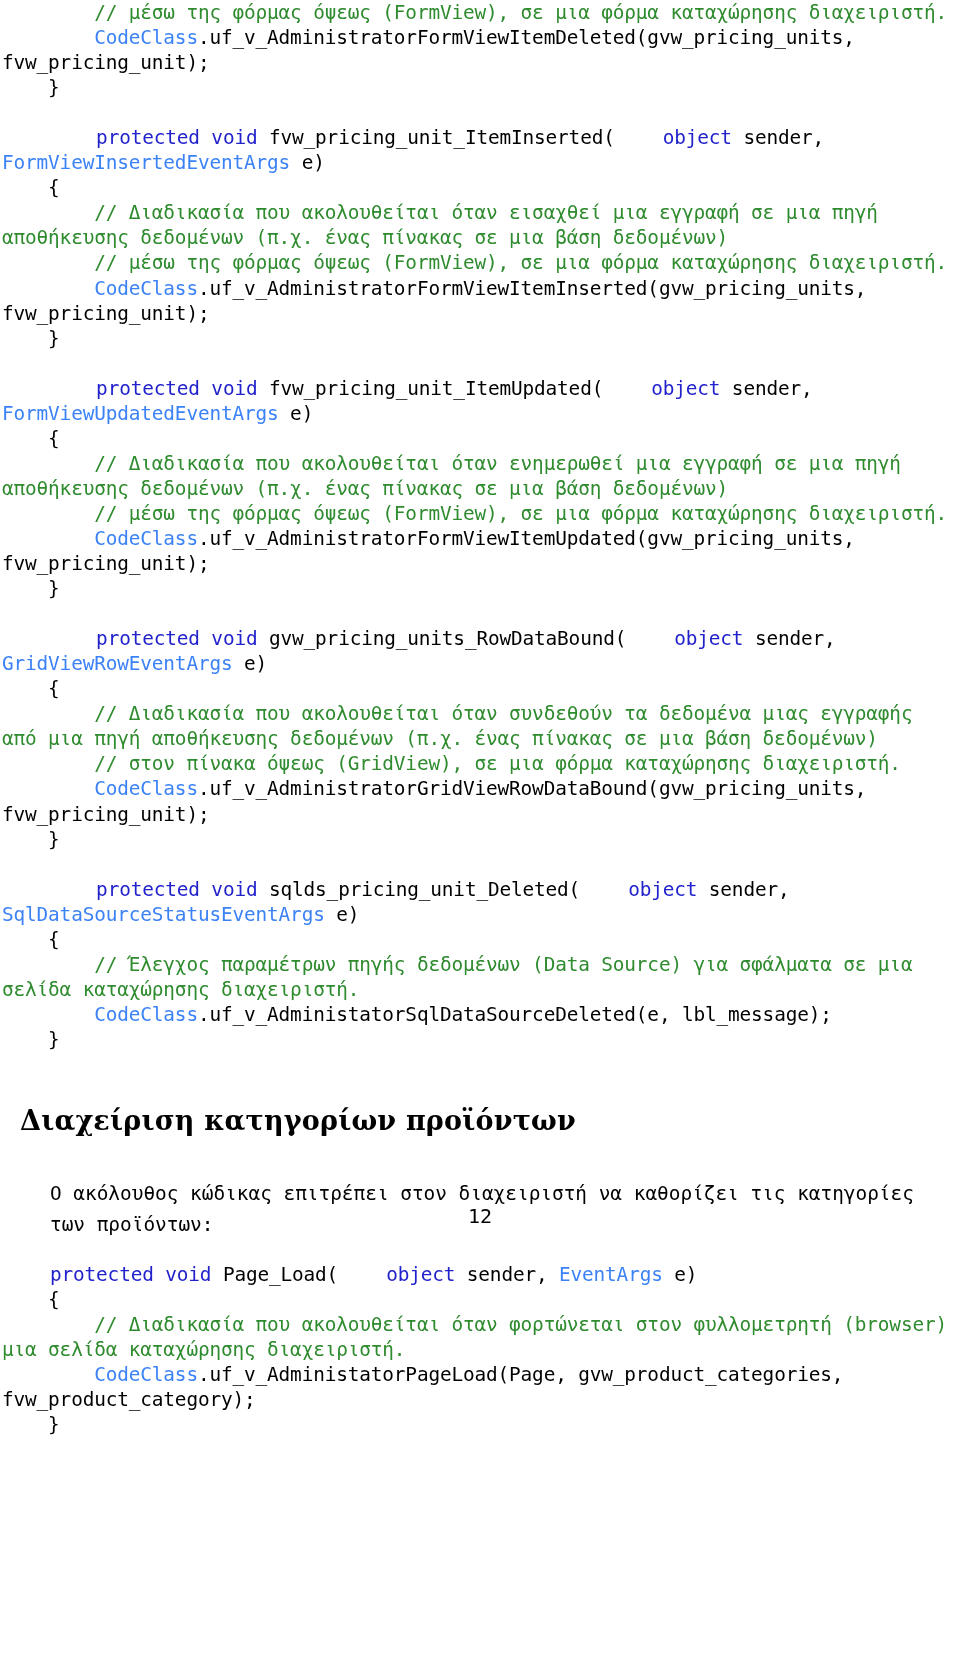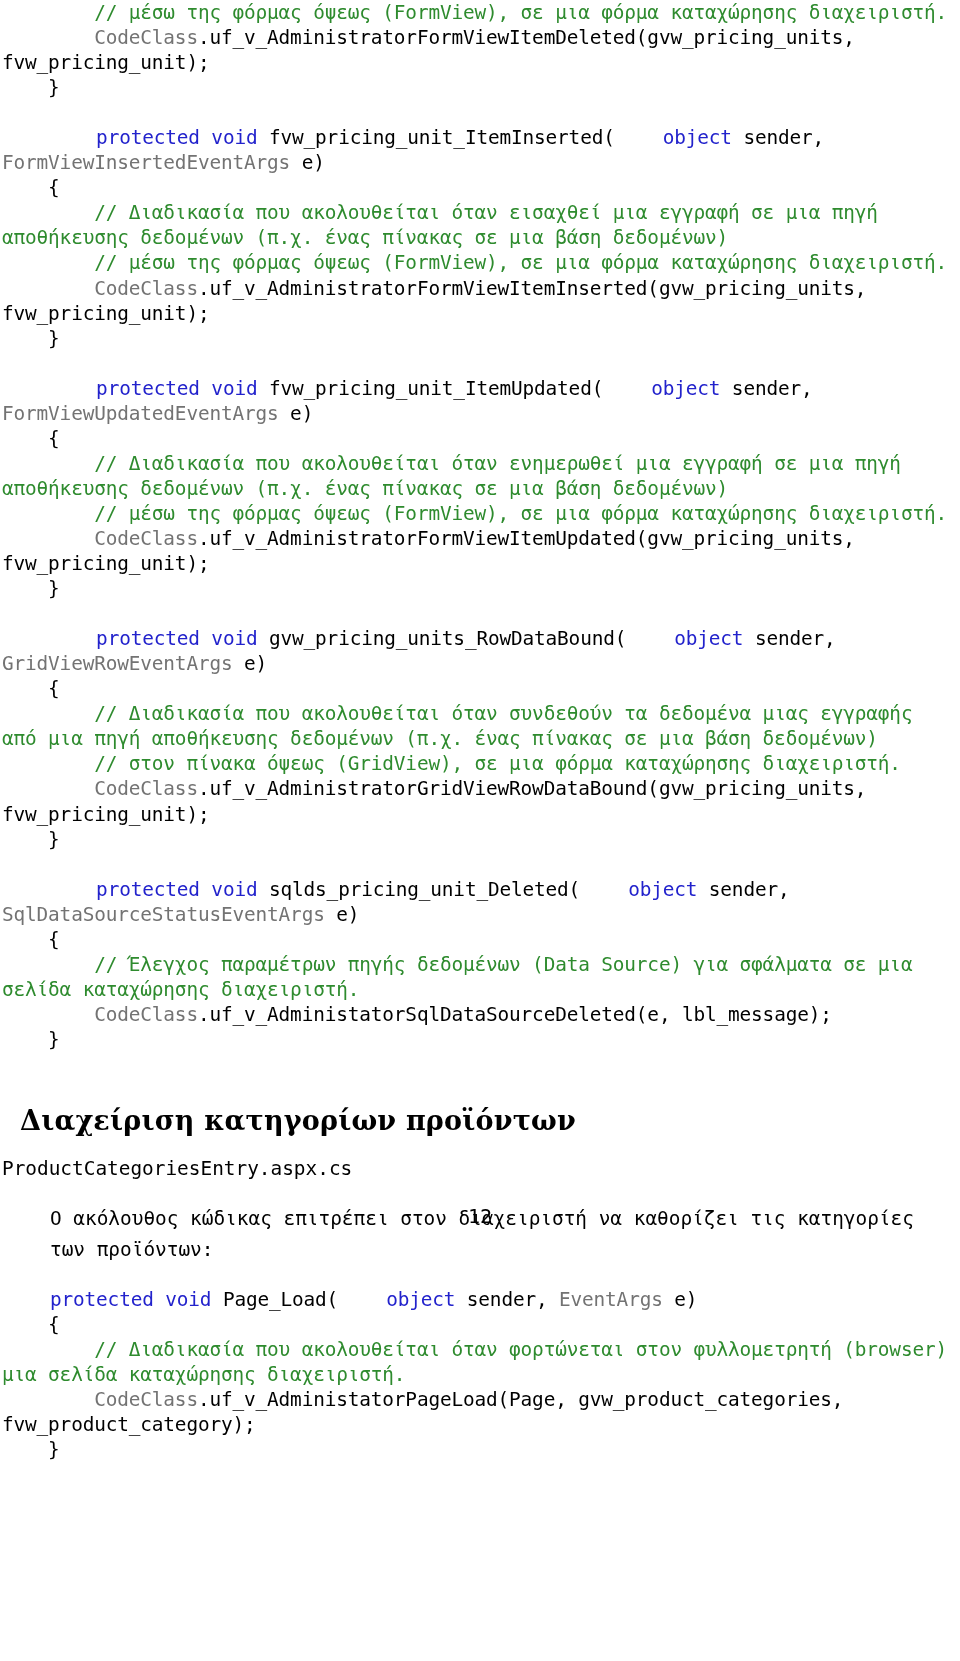--- a/index.html
+++ b/index.html
@@ -33,21 +33,21 @@
   .line {
     font-family: "DejaVu Sans Mono", monospace;
     font-size: 19.4px;
     line-height: 25.05px;
     white-space: pre-wrap;
     word-break: break-word;
     min-height: 25.05px;
   }
   .cmt  { color: #2E8B2E; }
   .kw   { color: #2222CC; margin-left: 48px; }
-  .typ  { color: #737373; }
+  .typ  { color: #3b82f6; }
   .pln  { color: #000000; }
   .blank { min-height: 25.05px; }
 
   h2.section-heading {
     font-family: "DejaVu Serif", serif;
     font-weight: bold;
     font-size: 27px;
     line-height: 34px;
     color: #000000;
     margin: 18px;
@@ -91,21 +91,20 @@
 
 <div id="page">
   <div class="content">
 
     <div class="codeblock" id="cb1"><div class="line"><span class="cmt">        // μέσω της φόρμας όψεως (FormView), σε μια φόρμα καταχώρησης διαχειριστή.</span></div><div class="line"><span class="typ">        CodeClass</span><span class="pln">.uf_v_AdministratorFormViewItemDeleted(gvw_pricing_units, fvw_pricing_unit);</span></div><div class="line"><span class="pln">    }</span></div><div class="line blank">&nbsp;</div><div class="line"><span class="kw">    protected void </span><span class="pln">fvw_pricing_unit_ItemInserted(</span><span class="kw">object</span><span class="pln"> sender, </span><span class="typ">FormViewInsertedEventArgs</span><span class="pln"> e)</span></div><div class="line"><span class="pln">    {</span></div><div class="line"><span class="cmt">        // Διαδικασία που ακολουθείται όταν εισαχθεί μια εγγραφή σε μια πηγή αποθήκευσης δεδομένων (π.χ. ένας πίνακας σε μια βάση δεδομένων)</span></div><div class="line"><span class="cmt">        // μέσω της φόρμας όψεως (FormView), σε μια φόρμα καταχώρησης διαχειριστή.</span></div><div class="line"><span class="typ">        CodeClass</span><span class="pln">.uf_v_AdministratorFormViewItemInserted(gvw_pricing_units, fvw_pricing_unit);</span></div><div class="line"><span class="pln">    }</span></div><div class="line blank">&nbsp;</div><div class="line"><span class="kw">    protected void </span><span class="pln">fvw_pricing_unit_ItemUpdated(</span><span class="kw">object</span><span class="pln"> sender, </span><span class="typ">FormViewUpdatedEventArgs</span><span class="pln"> e)</span></div><div class="line"><span class="pln">    {</span></div><div class="line"><span class="cmt">        // Διαδικασία που ακολουθείται όταν ενημερωθεί μια εγγραφή σε μια πηγή αποθήκευσης δεδομένων (π.χ. ένας πίνακας σε μια βάση δεδομένων)</span></div><div class="line"><span class="cmt">        // μέσω της φόρμας όψεως (FormView), σε μια φόρμα καταχώρησης διαχειριστή.</span></div><div class="line"><span class="typ">        CodeClass</span><span class="pln">.uf_v_AdministratorFormViewItemUpdated(gvw_pricing_units, fvw_pricing_unit);</span></div><div class="line"><span class="pln">    }</span></div><div class="line blank">&nbsp;</div><div class="line"><span class="kw">    protected void </span><span class="pln">gvw_pricing_units_RowDataBound(</span><span class="kw">object</span><span class="pln"> sender, </span><span class="typ">GridViewRowEventArgs</span><span class="pln"> e)</span></div><div class="line"><span class="pln">    {</span></div><div class="line"><span class="cmt">        // Διαδικασία που ακολουθείται όταν συνδεθούν τα δεδομένα μιας εγγραφής από μια πηγή αποθήκευσης δεδομένων (π.χ. ένας πίνακας σε μια βάση δεδομένων)</span></div><div class="line"><span class="cmt">        // στον πίνακα όψεως (GridView), σε μια φόρμα καταχώρησης διαχειριστή.</span></div><div class="line"><span class="typ">        CodeClass</span><span class="pln">.uf_v_AdministratorGridViewRowDataBound(gvw_pricing_units, fvw_pricing_unit);</span></div><div class="line"><span class="pln">    }</span></div><div class="line blank">&nbsp;</div><div class="line"><span class="kw">    protected void </span><span class="pln">sqlds_pricing_unit_Deleted(</span><span class="kw">object</span><span class="pln"> sender, </span><span class="typ">SqlDataSourceStatusEventArgs</span><span class="pln"> e)</span></div><div class="line"><span class="pln">    {</span></div><div class="line"><span class="cmt">        // Έλεγχος παραμέτρων πηγής δεδομένων (Data Source) για σφάλματα σε μια σελίδα καταχώρησης διαχειριστή.</span></div><div class="line"><span class="typ">        CodeClass</span><span class="pln">.uf_v_AdministatorSqlDataSourceDeleted(e, lbl_message);</span></div><div class="line"><span class="pln">    }</span></div></div>
 
     <div class="spacer-lg"></div>
 
     <h2 class="section-heading">Διαχείριση κατηγορίων προϊόντων</h2>
 
-    <div class="filename">ProductCategoriesEntry.aspx.cs</div>
 
     <div class="spacer-md"></div>
 
     <div class="bodytext">Ο ακόλουθος κώδικας επιτρέπει στον διαχειριστή να καθορίζει τις κατηγορίες των προϊόντων:</div>
 
     <div class="spacer-md"></div>
 
     <div class="codeblock" id="cb2"><div class="line"><span class="kw">protected void </span><span class="pln">Page_Load(</span><span class="kw">object</span><span class="pln"> sender, </span><span class="typ">EventArgs</span><span class="pln"> e)</span></div><div class="line"><span class="pln">    {</span></div><div class="line"><span class="cmt">        // Διαδικασία που ακολουθείται όταν φορτώνεται στον φυλλομετρητή (browser) μια σελίδα καταχώρησης διαχειριστή.</span></div><div class="line"><span class="typ">        CodeClass</span><span class="pln">.uf_v_AdministatorPageLoad(Page, gvw_product_categories, fvw_product_category);</span></div><div class="line"><span class="pln">    }</span></div></div>
 
   </div>

